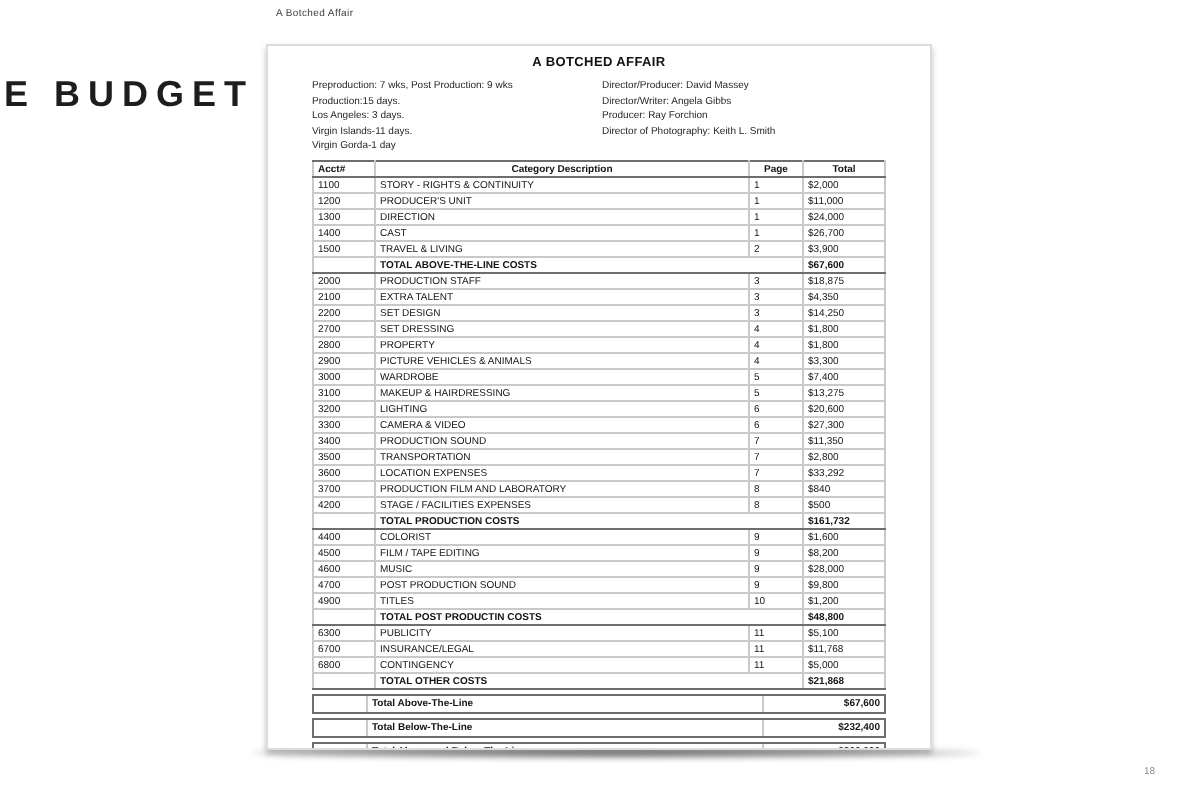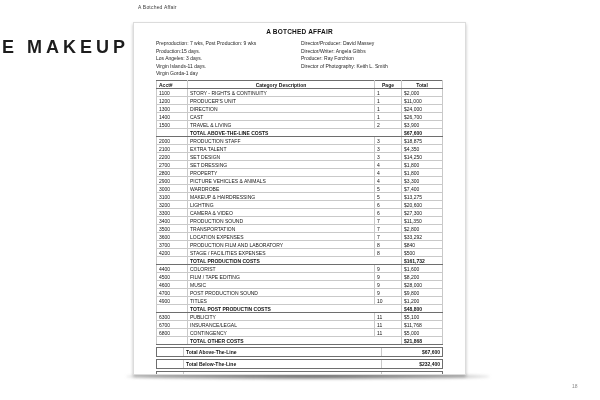--- a/index.html
+++ b/index.html
@@ -73,21 +73,21 @@
   .sum-label { flex:1; padding:1px 2px; }
   .sum-amount{
     width:56px; border-left:1px solid #c9c9c9;
     text-align:right; padding:1px 2px;
   }
 </style>
 </head>
 <body>
 
 <div class="header-note">A Botched Affair</div>
-<div class="side-title">E MAKEUP</div>
+<div class="side-title">E BUDGET</div>
 
 <div class="doc-shadow"></div>
 
 <div class="doc-page">
   <div class="doc-title">A BOTCHED AFFAIR</div>
   <div class="doc-info">
     <div class="info-left">
         <div>Preproduction: 7 wks, Post Production: 9 wks</div>
         <div>Production:15 days.</div>
         <div>Los Angeles: 3 days.</div>

